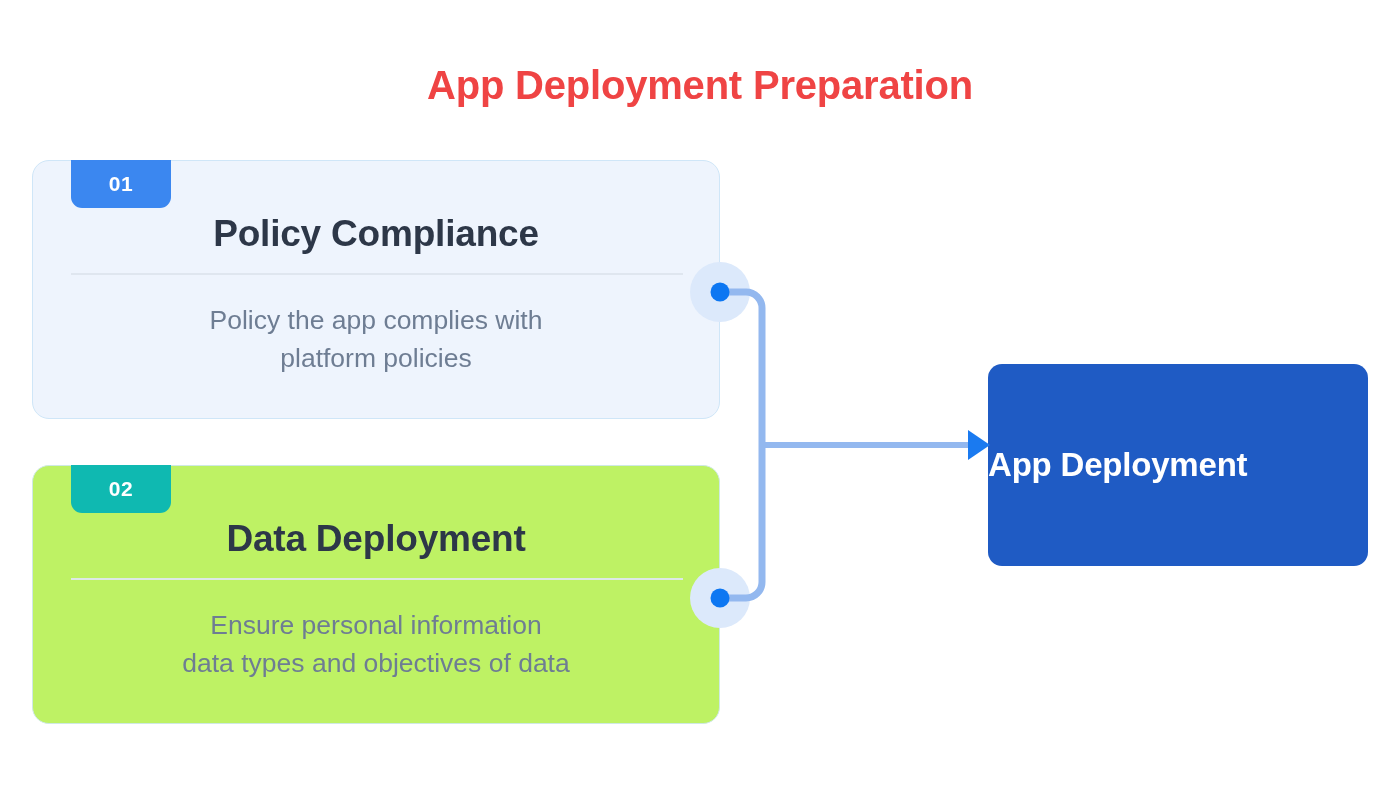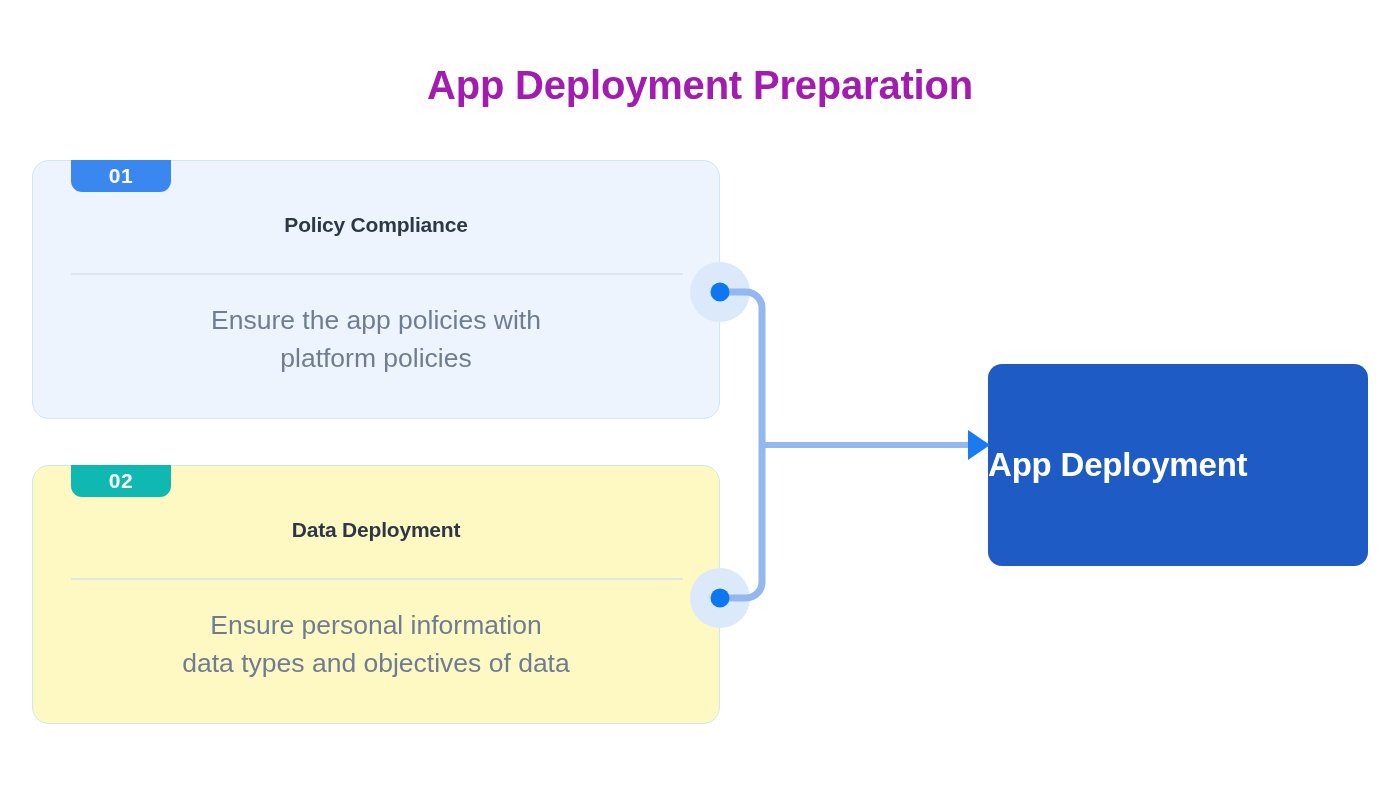--- a/index.html
+++ b/index.html
@@ -21,71 +21,71 @@
 
   
   .page-title {
     position: absolute;
     left: 0;
     top: 63px;
     width: 1400px;
     text-align: center;
     font-size: 40px;
     font-weight: bold;
-    color: #a21caf;
+    color: #ef4444;
     letter-spacing: -0.2px;
   }
 
   
   .card {
     position: absolute;
     left: 32px;
     width: 688px;
     border-radius: 17px;
     border: 1.5px solid transparent;
   }
   .card-1 {
     top: 160px;
     height: 259px;
     background: #eef4fd;
     border-color: #cfe6f8;
   }
   .card-2 {
     top: 465px;
     height: 259px;
-    background: #fef9c3;
+    background: #bef264;
     border-color: #cfe9e4;
   }
 
   .badge {
     position: absolute;
     left: 38px;
     top: -1px;
     width: 100px;
-    height: 32px;
+    height: 48px;
     border-radius: 0 0 11px 11px;
     color: #ffffff;
     font-size: 21px;
     font-weight: bold;
     display: flex;
     align-items: center;
     justify-content: center;
     letter-spacing: 0.5px;
   }
   .badge-1 { background: #3b87f0; }
   .badge-2 { background: #0fb9b1; }
 
   .card-title {
     position: absolute;
     left: 0;
     top: 52px;
     width: 100%;
     padding: 0 38px;
     text-align: center;
-    font-size: 21px;
+    font-size: 37px;
     font-weight: bold;
     color: #2d3748;
     letter-spacing: -0.2px;
   }
 
   .card-divider {
     position: absolute;
     left: 38px;
     top: 112px;
     width: 612px;
@@ -139,21 +139,21 @@
 <body>
 
 <div id="stage">
 
   <div class="page-title">App Deployment Preparation</div>
 
   <div class="card card-1">
     <div class="badge badge-1">01</div>
     <div class="card-title">Policy Compliance</div>
     <div class="card-divider"></div>
-    <div class="card-desc">Ensure the app policies with
+    <div class="card-desc">Policy the app complies with
 platform policies</div>
   </div>
 
   <div class="card card-2">
     <div class="badge badge-2">02</div>
     <div class="card-title">Data Deployment</div>
     <div class="card-divider"></div>
     <div class="card-desc">Ensure personal information
 data types and objectives of data</div>
   </div>

